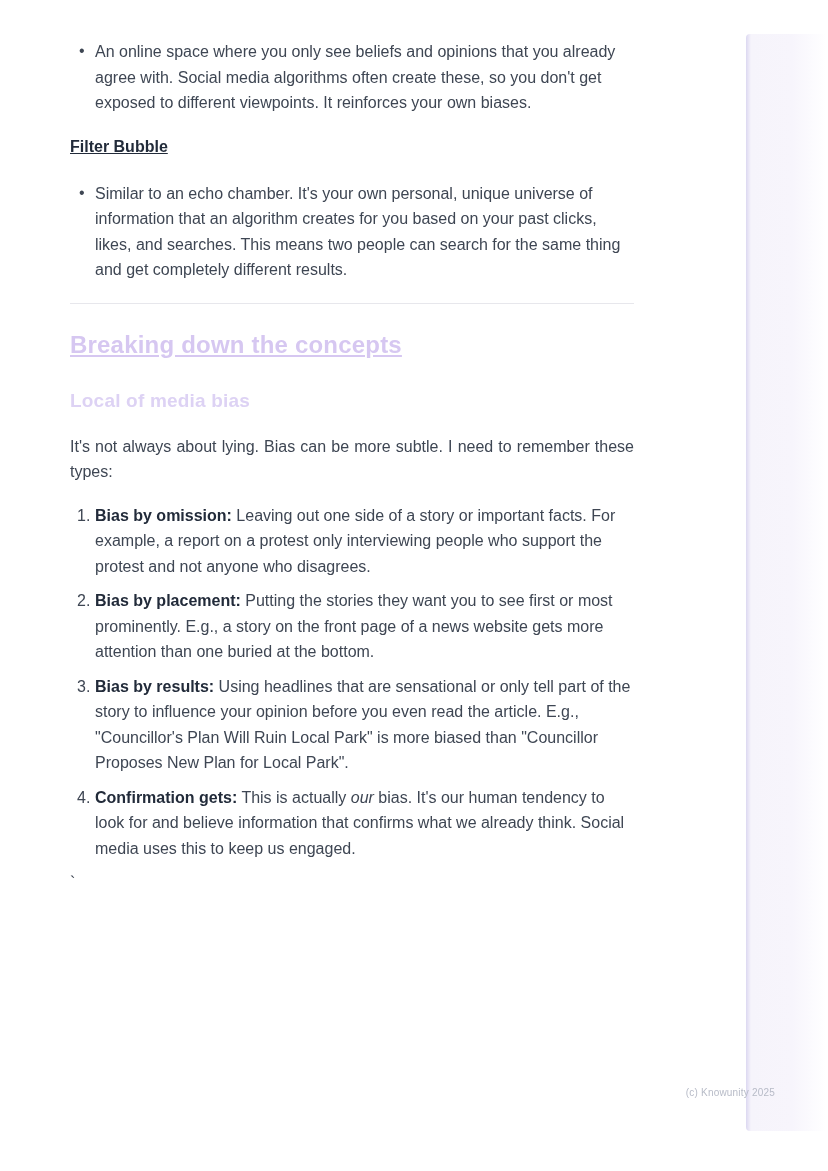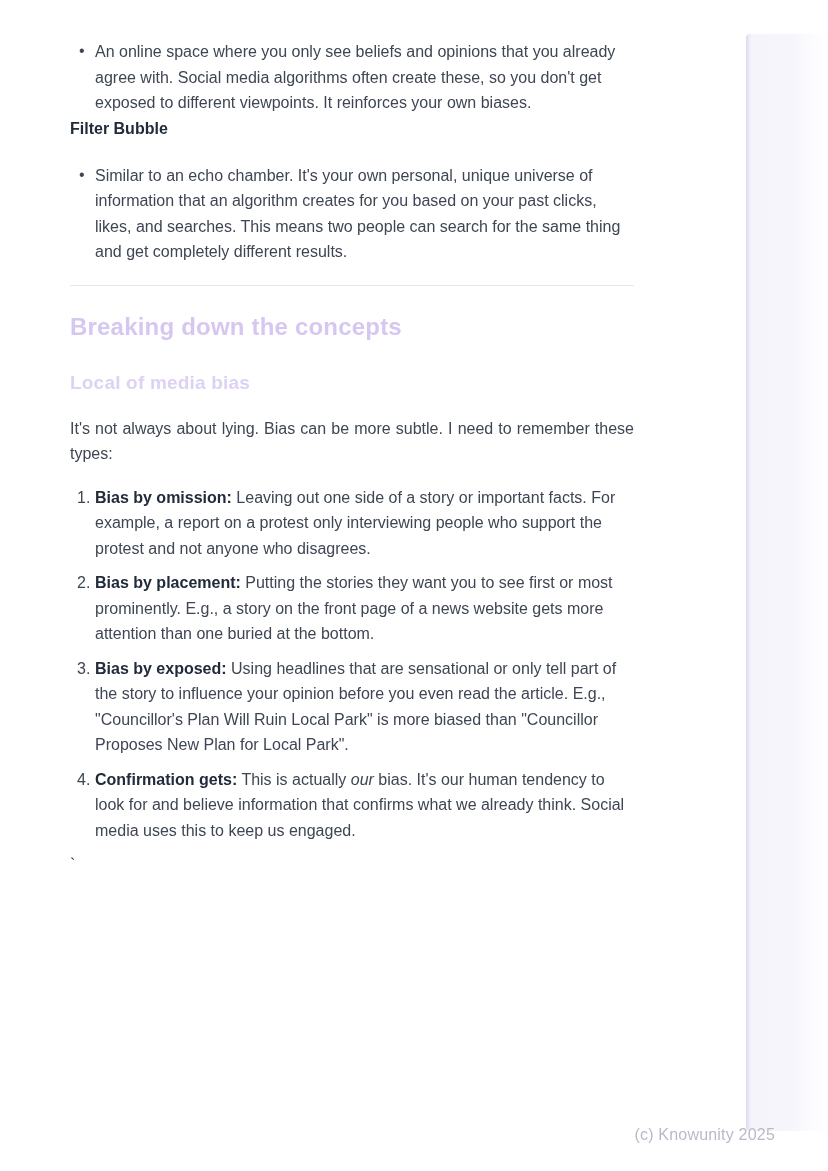--- a/index.html
+++ b/index.html
@@ -13,42 +13,42 @@
     border-radius:4px 0 0 4px; z-index:0; }
 
   .content { position:absolute; left:70px; top:0; width:564px; z-index:1;
     color:#3e4653; font-size:16px; line-height:25.5px; }
 
   ul.bullets { list-style:none; }
   ul.bullets li { position:relative; padding-left:25px; }
   .bullet-mark { position:absolute; left:9px; top:-1px; color:#3e4653; }
 
   ul.b1 { margin-top:39px; }
-  h3.subhead { margin-top:3px; font-size:16px; line-height:20px; font-weight:700; color:#222b3a; }
+  h3.subhead { margin-top:21px; font-size:16px; line-height:20px; font-weight:700; color:#222b3a;text-decoration:underline; }
   ul.b2 { margin-top:24px; }
 
   hr.divider { margin-top:20px; border:none; border-top:1px solid #e7e7ec; }
 
   h1.section { margin-top:25px; font-size:24px; line-height:31px; font-weight:700;
-    color:#d6c7f1; letter-spacing:0.2px; }
+    color:#d6c7f1; letter-spacing:0.2px;text-decoration:underline; }
   h2.section2 { margin-top:28px; font-size:19px; line-height:25px; font-weight:700;
     color:#ddd2f4; letter-spacing:0.2px; }
 
   p.intro { margin-top:21px; text-align:justify; }
 
   ol.numbered { margin-top:18px; list-style:none; }
   ol.numbered li { position:relative; padding-left:25px; margin-bottom:9px; }
   .num-marker { position:absolute; left:7px; top:0; }
   .seg-b { font-weight:700; color:#222b3a;margin-top:10px; }
   .seg-i { font-style:italic; }
 
   p.stray { margin-top:5px; font-size:16px; color:#3e4653; }
 
-  .footer { position:absolute; top:1128px; right:53px; z-index:2;
-    font-size:16px; line-height:14px; color:#b7bbc7; letter-spacing:0.2px;margin-left:38px; }
+  .footer { position:absolute; top:1086px; right:53px; z-index:2;
+    font-size:10px; line-height:14px; color:#b7bbc7; letter-spacing:0.2px;margin-left:38px; }
 </style>
 </head>
 <body>
 
 <div class="page">
 
   <div class="side-strip"></div>
 
   <div class="content">
 
@@ -72,21 +72,21 @@
 
     <h1 class="section">Breaking down the concepts</h1>
 
     <h2 class="section2">Local of media bias</h2>
 
     <p class="intro">It's not always about lying. Bias can be more subtle. I need to remember these types:</p>
 
     <ol class="numbered">
         <li><span class="num-marker">1.</span><span class="seg-b">Bias by omission:</span><span class="seg-t"> Leaving out one side of a story or important facts. For example, a report on a protest only interviewing people who support the protest and not anyone who disagrees.</span></li>
         <li><span class="num-marker">2.</span><span class="seg-b">Bias by placement:</span><span class="seg-t"> Putting the stories they want you to see first or most prominently. E.g., a story on the front page of a news website gets more attention than one buried at the bottom.</span></li>
-        <li><span class="num-marker">3.</span><span class="seg-b">Bias by exposed:</span><span class="seg-t"> Using headlines that are sensational or only tell part of the story to influence your opinion before you even read the article. E.g., "Councillor's Plan Will Ruin Local Park" is more biased than "Councillor Proposes New Plan for Local Park".</span></li>
+        <li><span class="num-marker">3.</span><span class="seg-b">Bias by results:</span><span class="seg-t"> Using headlines that are sensational or only tell part of the story to influence your opinion before you even read the article. E.g., "Councillor's Plan Will Ruin Local Park" is more biased than "Councillor Proposes New Plan for Local Park".</span></li>
         <li><span class="num-marker">4.</span><span class="seg-b">Confirmation gets:</span><span class="seg-t"> This is actually </span><span class="seg-i">our</span><span class="seg-t"> bias. It's our human tendency to look for and believe information that confirms what we already think. Social media uses this to keep us engaged.</span></li>
       </ol>
 
     <p class="stray">`</p>
 
   </div>
 
   <div class="footer">(c) Knowunity 2025</div>
 
 </div>

